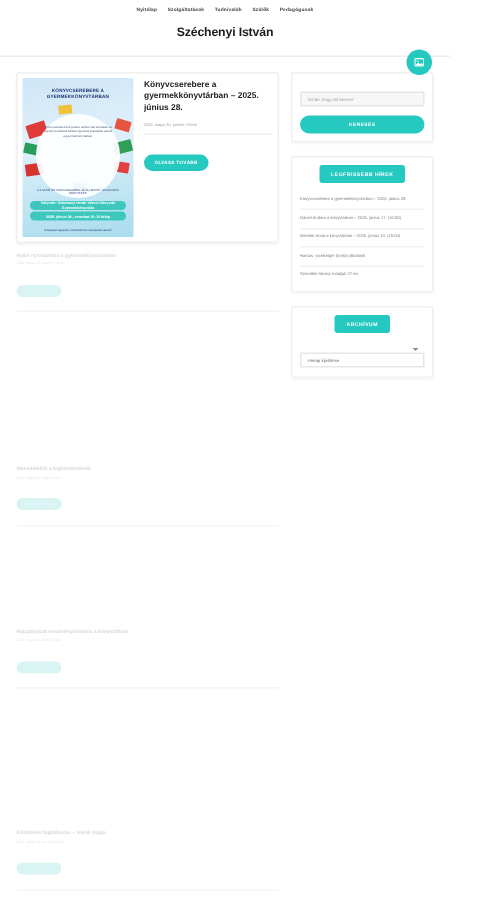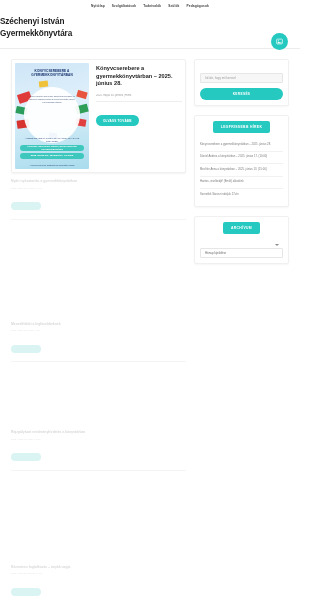--- a/index.html
+++ b/index.html
@@ -34,21 +34,21 @@
     color: #3b3b3b;
     font-weight: 700;
     white-space: nowrap;
     cursor: pointer;
   }
 
   
   .masthead {
     position: relative;
     padding: 4px 0 9px 0;
-    text-align: left;
+    text-align: center;
     border-bottom: 1px solid #ececec;
     background: #ffffff;
   }
   .site-title {
     font-size: 8.2px;
     line-height: 11.5px;
     font-weight: 700;
     color: #1c1c1c;
     letter-spacing: -0.1px;
   }
@@ -318,21 +318,20 @@
   <nav class="topnav">
     <span class="nav-item">Nyitólap</span>
     <span class="nav-item">Szolgáltatások</span>
     <span class="nav-item">Tudnivalók</span>
     <span class="nav-item">Szülők</span>
     <span class="nav-item">Pedagógusok</span>
   </nav>
 
   <header class="masthead">
     <div class="site-title">Széchenyi István</div>
-    <div class="site-title">Gyermekkönyvtára</div>
     <div class="header-circle">
       <svg width="7" height="7" viewBox="0 0 16 16" aria-hidden="true">
         <rect x="1.5" y="2.5" width="13" height="11" rx="1.5" fill="none" stroke="#ffffff" stroke-width="1.6"></rect>
         <circle cx="5.6" cy="6.2" r="1.2" fill="#ffffff"></circle>
         <path d="M2.6 12.2 L6.4 8.2 L9.4 11.1 L11.4 9.3 L13.4 12.2 Z" fill="#ffffff"></path>
       </svg>
     </div>
   </header>
 
   <div class="content">

